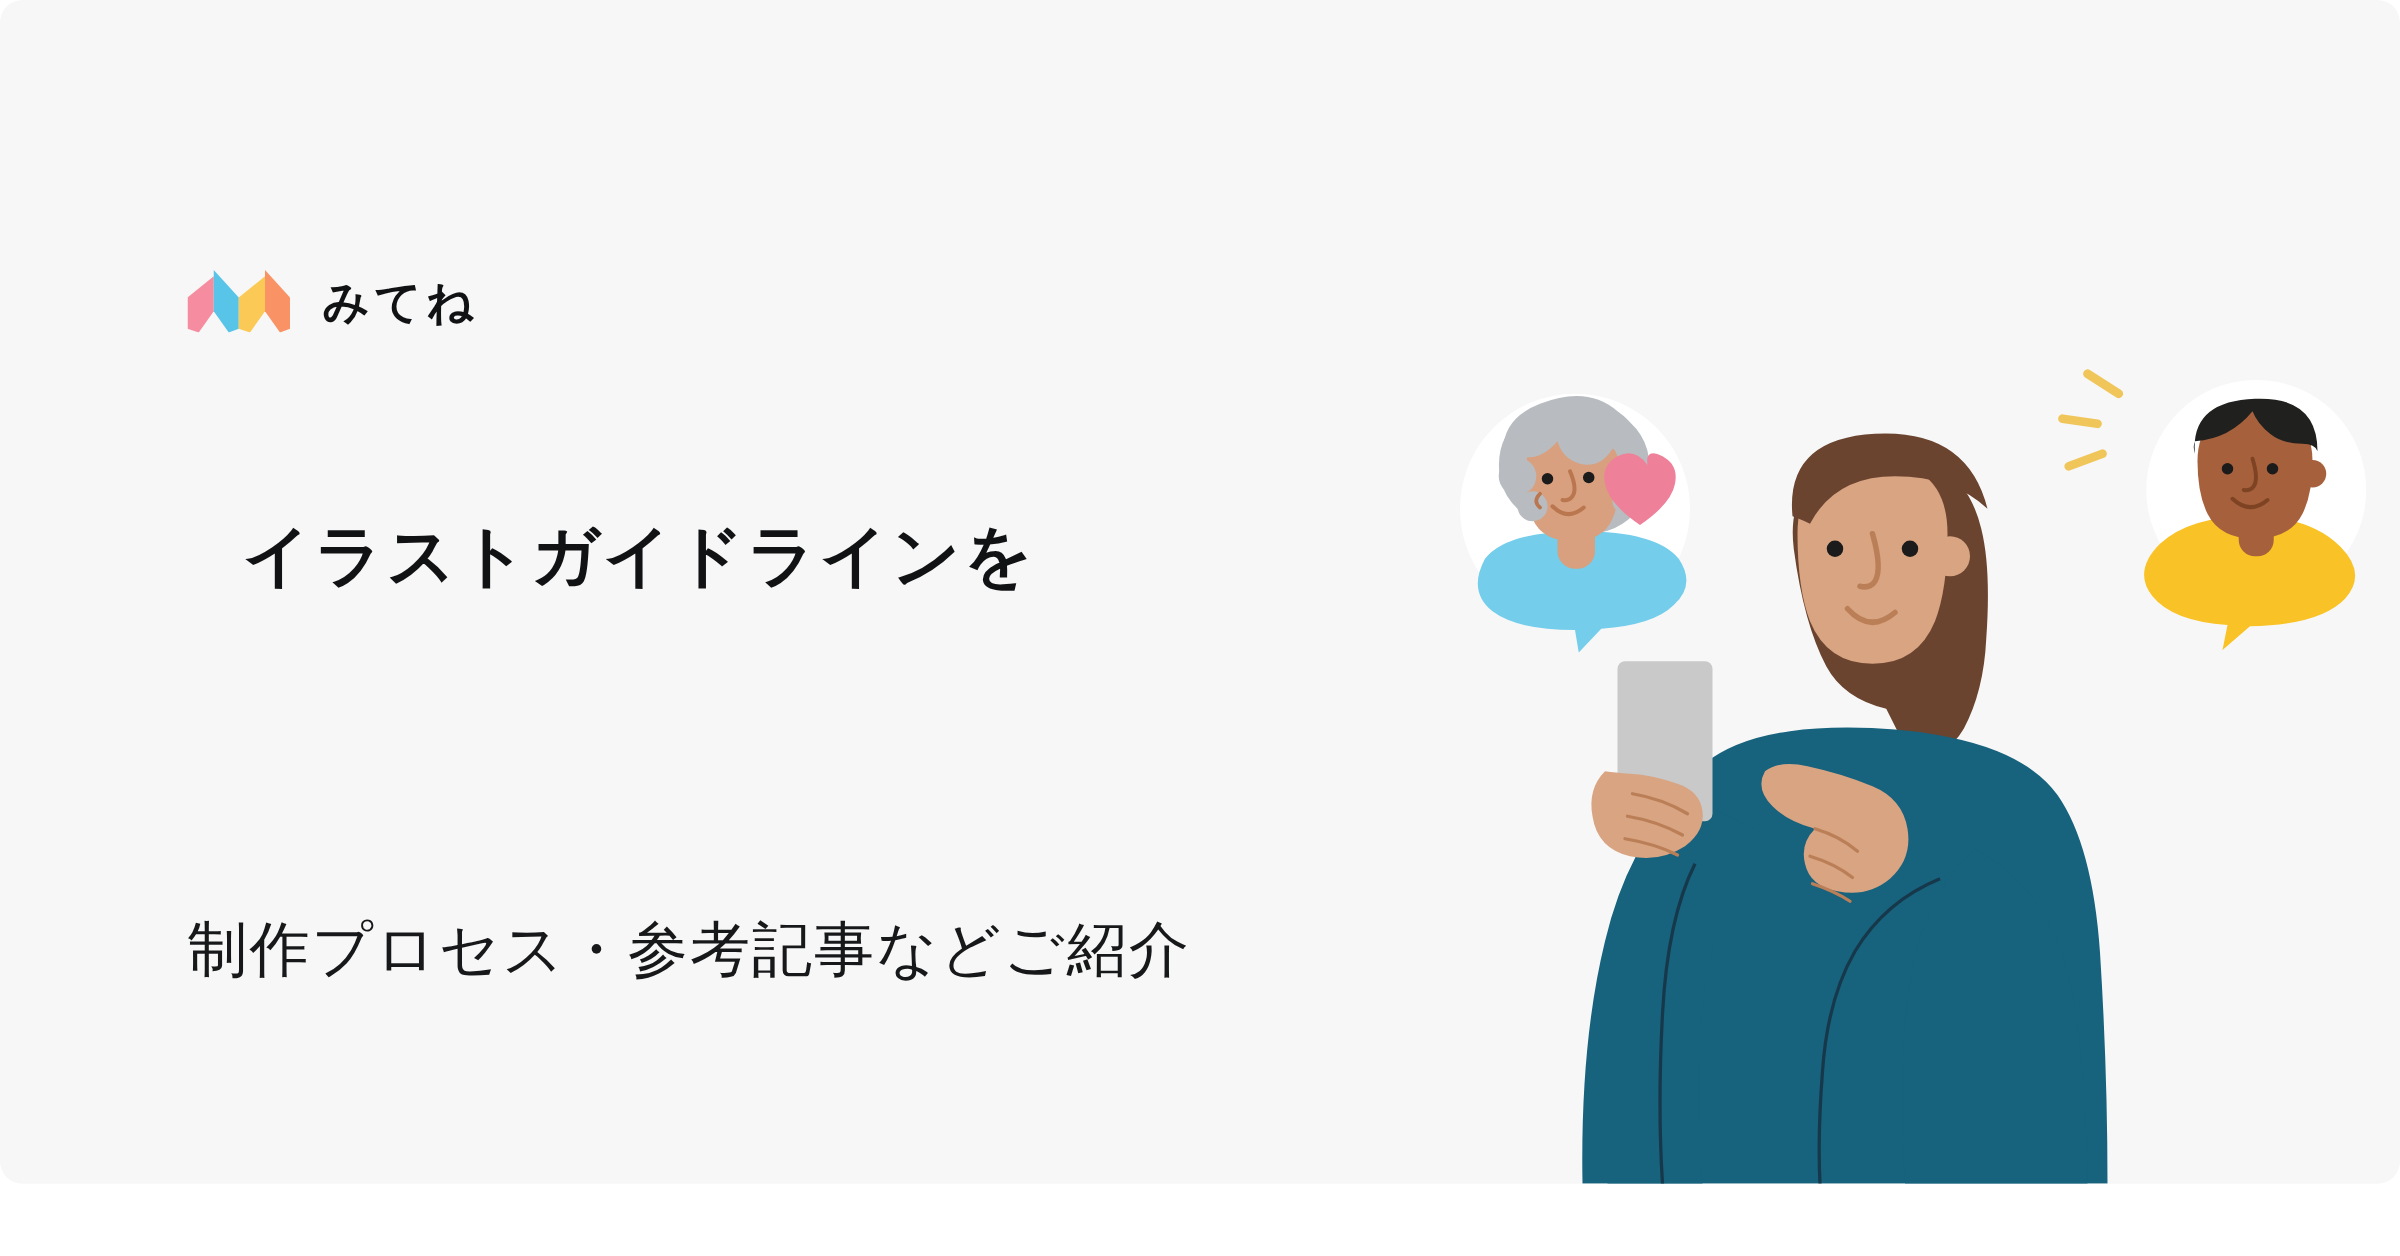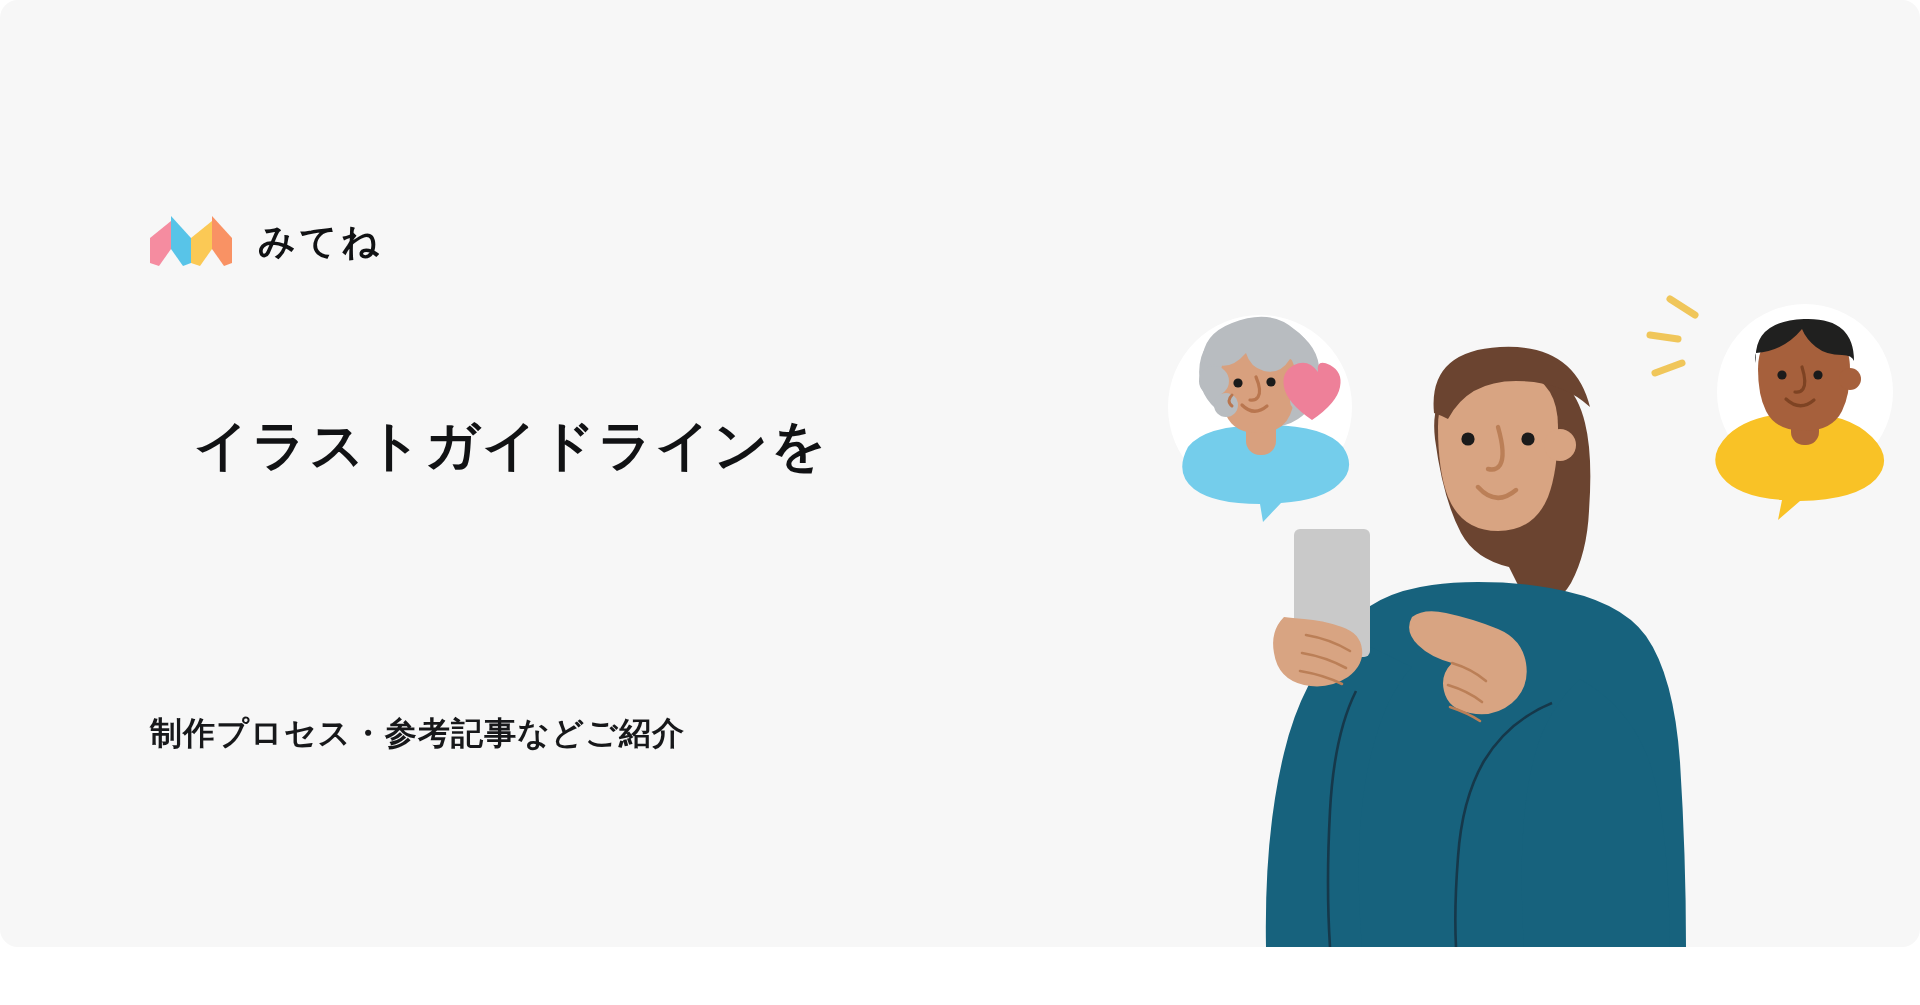--- a/index.html
+++ b/index.html
@@ -53,22 +53,22 @@
     letter-spacing: 0.045em;
     margin-left: 44px;
   }
   #headline .hl-line { display: block; white-space: nowrap; }
 
   
   #subtitle {
     position: absolute;
     left: 150px;
     top: 679px;
-    font-size: 32px;
-    font-weight: 700;
+    font-size: 48px;
+    font-weight: 400;
     color: #17181a;
     letter-spacing: 0.035em;
     line-height: 1.4;
     white-space: nowrap;
     text-align: center;
   }
 
   
   #illustration {
     position: absolute;

